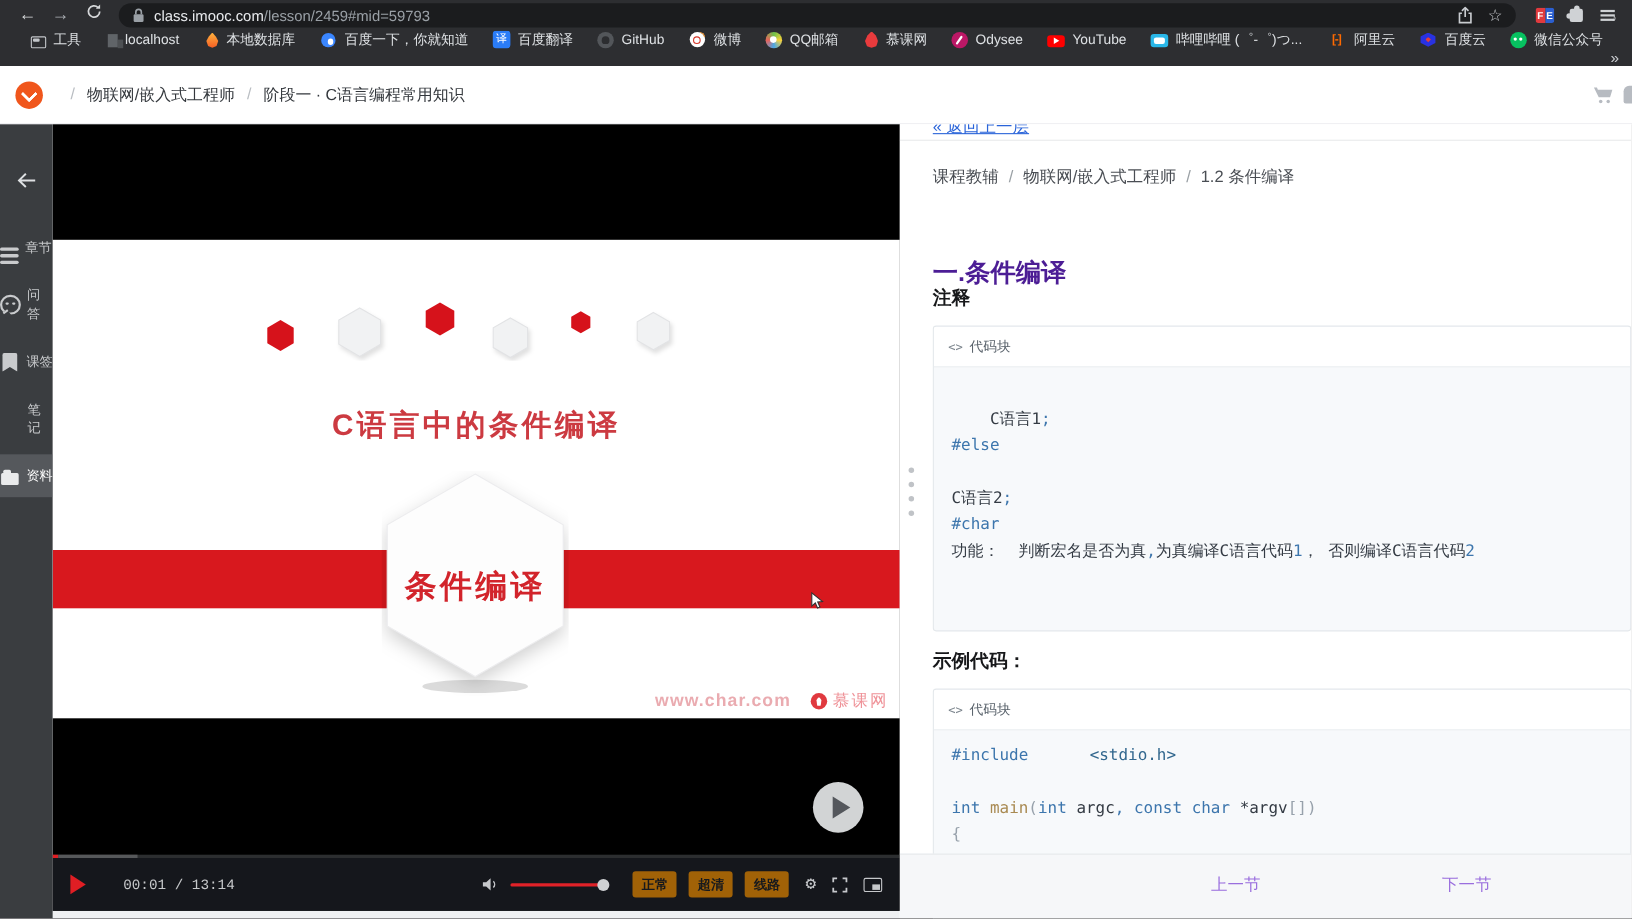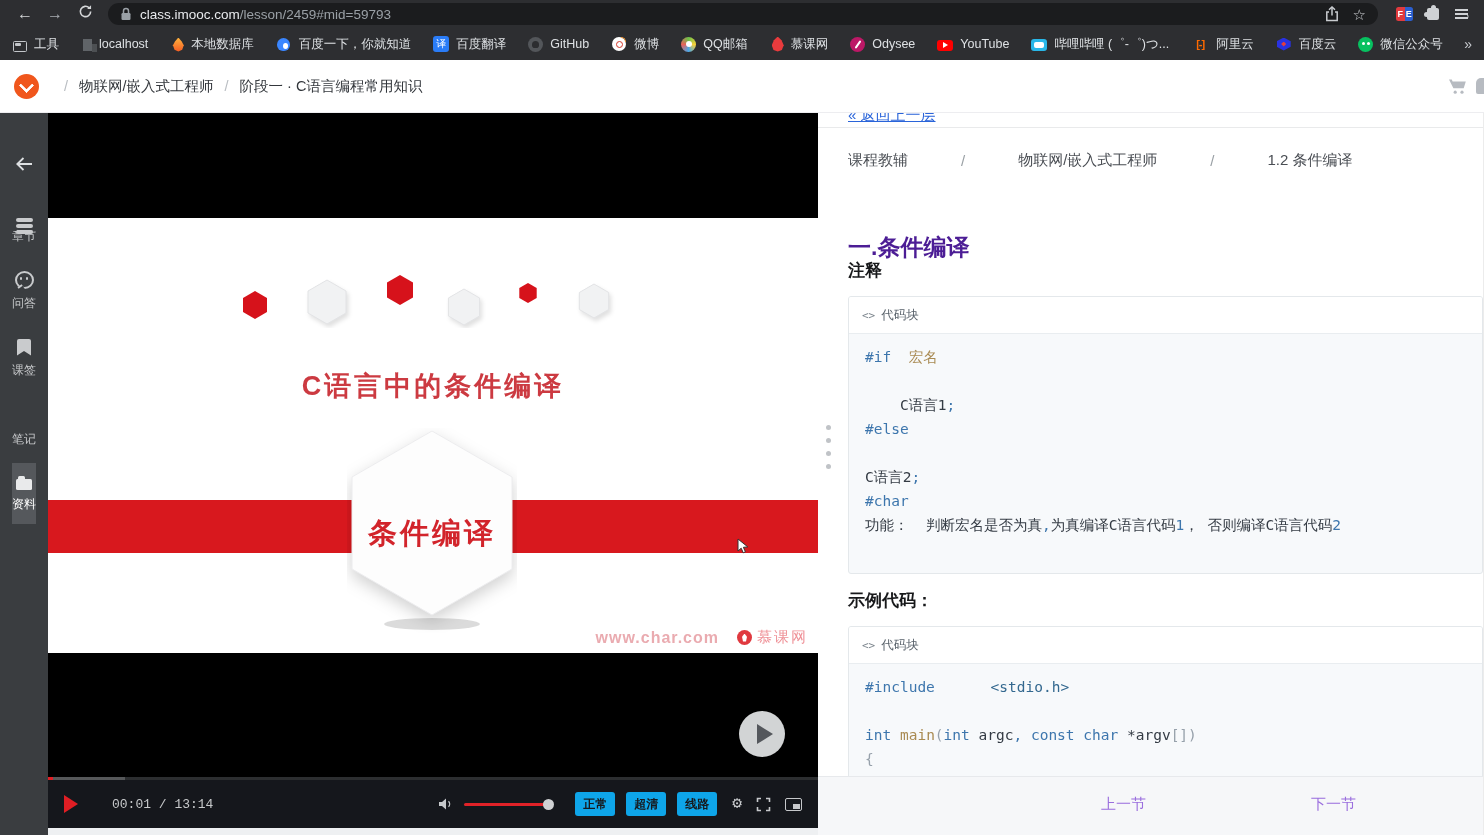--- a/index.html
+++ b/index.html
@@ -19,21 +19,21 @@
   .star{color:#c9ccd0;font-size:15px;line-height:1;}
   .fe-badge{width:17px;height:14px;border-radius:2.5px;overflow:hidden;display:flex;flex:none;margin-left:10px;}
   .fe-badge b{width:50%;color:#fff;font-size:9px;line-height:14px;text-align:center;font-family:"Liberation Sans",sans-serif;}
   .fe-f{background:#e03a3e;}.fe-e{background:#2b5fd0;}
   .ic-puzzle{position:relative;width:12px;height:12px;background:#cfd2d5;border-radius:2px;margin-left:14px;flex:none;}
   .ic-puzzle::before{content:"";position:absolute;top:-3px;left:3.5px;width:5px;height:5px;background:#cfd2d5;border-radius:50%;}
   .ic-puzzle::after{content:"";position:absolute;left:-3px;top:3.5px;width:5px;height:5px;background:#cfd2d5;border-radius:50%;}
   .ic-medialist{position:relative;width:13px;height:2px;background:#cfd2d5;margin:0 6px 8px 16px;flex:none;box-shadow:0 4px 0 #cfd2d5,0 8px 0 #cfd2d5;}
   .ic-medialist::after{content:"♪";position:absolute;left:10px;top:2px;font-size:9px;color:#cfd2d5;background:transparent;}
   
-  .bookmarks-row{height:32px;display:flex;align-items:center;padding:0 12px;}
+  .bookmarks-row{height:32px;display:flex;align-items:center;padding:0 12px;flex-direction:column;}
   .bm-list{display:flex;align-items:center;gap:22px;overflow:hidden;white-space:nowrap;}
   .bm-item{display:flex;align-items:center;gap:7px;}
   .bm-label{color:#dee1e4;font-size:12.5px;}
   .bm-icon{width:16px;height:16px;flex:none;position:relative;display:inline-block;}
   .bm-overflow{margin-left:auto;color:#c9ccd0;font-size:14px;padding-left:10px;}
   .bi-folder{width:12px;height:9px;border:1.5px solid #c3c6ca;border-radius:1.5px;margin:4px 0 0 1px;}
   .bi-folder::before{content:"";position:absolute;top:1.5px;left:1px;width:6px;height:2.5px;background:#c3c6ca;border-radius:1px;}
   .bi-building{width:9px;height:12px;background:#606468;margin:2px 0 0 2px;box-shadow:7px 3px 0 -2px #4d5053;}
   .bi-flame-orange{width:12px;height:14px;margin:1px 0 0 2px;background:linear-gradient(#ffb13d,#f55b23);
     clip-path:polygon(50% 0,78% 28%,95% 55%,82% 88%,50% 100%,18% 88%,5% 55%,22% 28%);}
@@ -70,21 +70,21 @@
   .site-crumbs{display:flex;align-items:center;margin-left:14px;font-size:14.5px;}
   .site-crumbs .crumb-item{color:#33373c;font-weight:500;}
   .site-crumbs .crumb-sep{color:#b9bdc2;margin:0 11px;}
   .header-right{margin-left:auto;display:flex;align-items:center;}
   .partial-avatar{position:absolute;right:-10px;top:18px;width:18px;height:16px;background:#b7bbc1;border-radius:5px 5px 2px 2px;}
   
   .main{position:absolute;top:113px;left:0;right:0;bottom:0;}
   
   .sidebar{position:absolute;left:0;top:0;bottom:0;width:48px;background:#3a3d40;display:flex;flex-direction:column;align-items:center;}
   .sb-back{margin:42px 0 24px;}
-  .sb-item{width:100%;display:flex;flex-direction:column;align-items:center;gap:6px;padding:11px 0;margin-top:4px;color:#c6c8ca;font-size:12px;}
+  .sb-item{width:100%;display:flex;flex-direction:row;align-items:center;gap:6px;padding:11px 0;margin-top:4px;color:#c6c8ca;font-size:12px;}
   .sb-item.active{background:#55585c;color:#fff;}
   .si{width:20px;height:20px;position:relative;}
   .si-chapters{width:17px;height:3.5px;background:#c9cbcd;border-radius:2px;margin-top:2px;box-shadow:0 6px 0 #c9cbcd,0 12px 0 #c9cbcd;}
   .si-qa{width:15px;height:14px;border:2px solid #c9cbcd;border-radius:50%;}
   .si-qa::before{content:"";position:absolute;top:4.5px;left:3px;width:2.5px;height:2.5px;background:#c9cbcd;border-radius:50%;box-shadow:6px 0 0 #c9cbcd;}
   .si-qa::after{content:"";position:absolute;bottom:-4px;left:1px;width:5px;height:5px;background:#3a3d40;border-left:2px solid #c9cbcd;transform:rotate(55deg);}
   .si-bookmark{width:14px;height:17px;margin:1px auto 0;background:#c9cbcd;border-radius:2px 2px 0 0;
     clip-path:polygon(0 0,100% 0,100% 100%,50% 74%,0 100%);}
   .si-materials{width:16px;height:11px;background:#e9eaeb;border-radius:1.5px;margin:5px auto 0;}
   .si-materials::before{content:"";position:absolute;top:-3px;left:2px;width:7px;height:4px;background:#e9eaeb;border-radius:1.5px 1.5px 0 0;}
@@ -110,33 +110,33 @@
   .big-play::before{content:"";margin-left:5px;border-left:16px solid #54575c;border-top:10px solid transparent;border-bottom:10px solid transparent;}
   .progress{position:absolute;left:0;right:0;top:664px;height:3px;background:#2c2e30;}
   .p-played{position:absolute;left:0;top:0;bottom:0;width:5px;background:#e01e24;}
   .p-buffer{position:absolute;left:5px;top:0;bottom:0;width:72px;background:#56585a;}
   .controls{position:absolute;left:0;right:0;top:667px;height:48px;background:#15171c;display:flex;align-items:center;font-family:Liberation Mono, monospace;}
   .ctl-play{margin-left:16px;border-left:14px solid #e01e24;border-top:9px solid transparent;border-bottom:9px solid transparent;flex:none;}
   .ctl-time{margin-left:34px;color:#c6c8ca;font-size:13px;white-space:nowrap;}
   .ctl-spacer{flex:1;}
   .ctl-vol-slider{width:88px;height:3px;background:#e02228;border-radius:2px;position:relative;margin:0 12px 0 10px;flex:none;}
   .ctl-vol-knob{position:absolute;right:-2px;top:-4px;width:11px;height:11px;border-radius:50%;background:#cfd1d3;}
-  .q-btn{background:#0ea5e9;color:#17191d;font-size:12px;font-weight:bold;padding:3.5px 8px;border-radius:3px;margin-left:11px;flex:none;}
+  .q-btn{background:#a16207;color:#17191d;font-size:12px;font-weight:bold;padding:3.5px 8px;border-radius:3px;margin-left:11px;flex:none;}
   .ctl-gear{margin-left:15px;color:#c6c8cb;font-size:16px;line-height:1;flex:none;}
   .ctl-fs{margin-left:14px;flex:none;display:flex;}
   .ctl-pip{margin:0 16px 0 14px;width:15px;height:11px;border:1.8px solid #c6c8cb;border-radius:2px;position:relative;flex:none;}
   .ctl-pip::after{content:"";position:absolute;right:1px;bottom:1px;width:7px;height:5px;background:#c6c8cb;}
   .cursor{position:absolute;left:689px;top:425px;z-index:9;}
   
   .right-panel{position:absolute;left:818px;right:0;top:0;bottom:0;background:#fff;border-right:1px solid #ececec;overflow:hidden;}
   .resizer{position:absolute;left:6px;top:312px;width:8px;display:flex;flex-direction:column;gap:8px;align-items:center;z-index:6;}
   .resizer i{width:5px;height:5px;border-radius:50%;background:#c0c3c7;}
   .back-link{position:absolute;top:-7px;left:30px;color:#2a64d9;font-size:15px;font-weight:500;text-decoration:underline;}
   .panel-divider{position:absolute;top:14px;left:0;right:0;border-top:1px solid #e9eaeb;}
-  .panel-crumbs{position:absolute;top:38px;left:30px;font-size:15px;display:flex;align-items:center;gap:44px;}
+  .panel-crumbs{position:absolute;top:38px;left:30px;font-size:15px;display:flex;align-items:center;}
   .panel-crumbs .crumb-item{color:#4a4e54;}
   .panel-crumbs .crumb-sep{color:#9aa0a5;margin:0 9px;}
   .page-title{position:absolute;top:88px;left:30px;font-size:23px;font-weight:bold;color:#4c1d95;margin-top:31px;}
   .sec-h{position:absolute;left:30px;font-size:17px;font-weight:bold;color:#17181a;}
   .sec-note{top:146px;}
   .sec-example{top:476px;}
   .code-block{position:absolute;left:30px;right:0;border:1px solid #e4e8eb;border-radius:3px;background:#f7f9fb;overflow:hidden;}
   .code-1{top:183px;height:276px;}
   .code-2{top:513px;height:250px;}
   .cb-header{height:36px;background:#fff;border-bottom:1px solid #e9edf0;display:flex;align-items:center;padding:0 13px;}
@@ -387,21 +387,20 @@
         </div>
       <div class="page-title">一.条件编译</div>
       <div class="sec-h sec-note">注释</div>
 
       <div class="code-block code-1">
         <div class="cb-header">
           <span class="cb-tag">&lt;&gt;</span>
           <span class="cb-label">代码块</span>
         </div>
         <div class="cb-body">
-            <div class="code-line"><span class="tk-d">#if</span><span class="tk-p">  </span><span class="tk-m">宏名</span></div>
             <div class="code-line">&nbsp;</div>
             <div class="code-line"><span class="tk-p">    C语言1</span><span class="tk-d">;</span></div>
             <div class="code-line"><span class="tk-d">#else</span></div>
             <div class="code-line">&nbsp;</div>
             <div class="code-line"><span class="tk-p">C语言2</span><span class="tk-d">;</span></div>
             <div class="code-line"><span class="tk-d">#char</span></div>
             <div class="code-line"><span class="tk-p">功能：  判断宏名是否为真</span><span class="tk-d">,</span><span class="tk-p">为真编译C语言代码</span><span class="tk-n">1</span><span class="tk-p">， 否则编译C语言代码</span><span class="tk-n">2</span></div>
           </div>
       </div>
 

